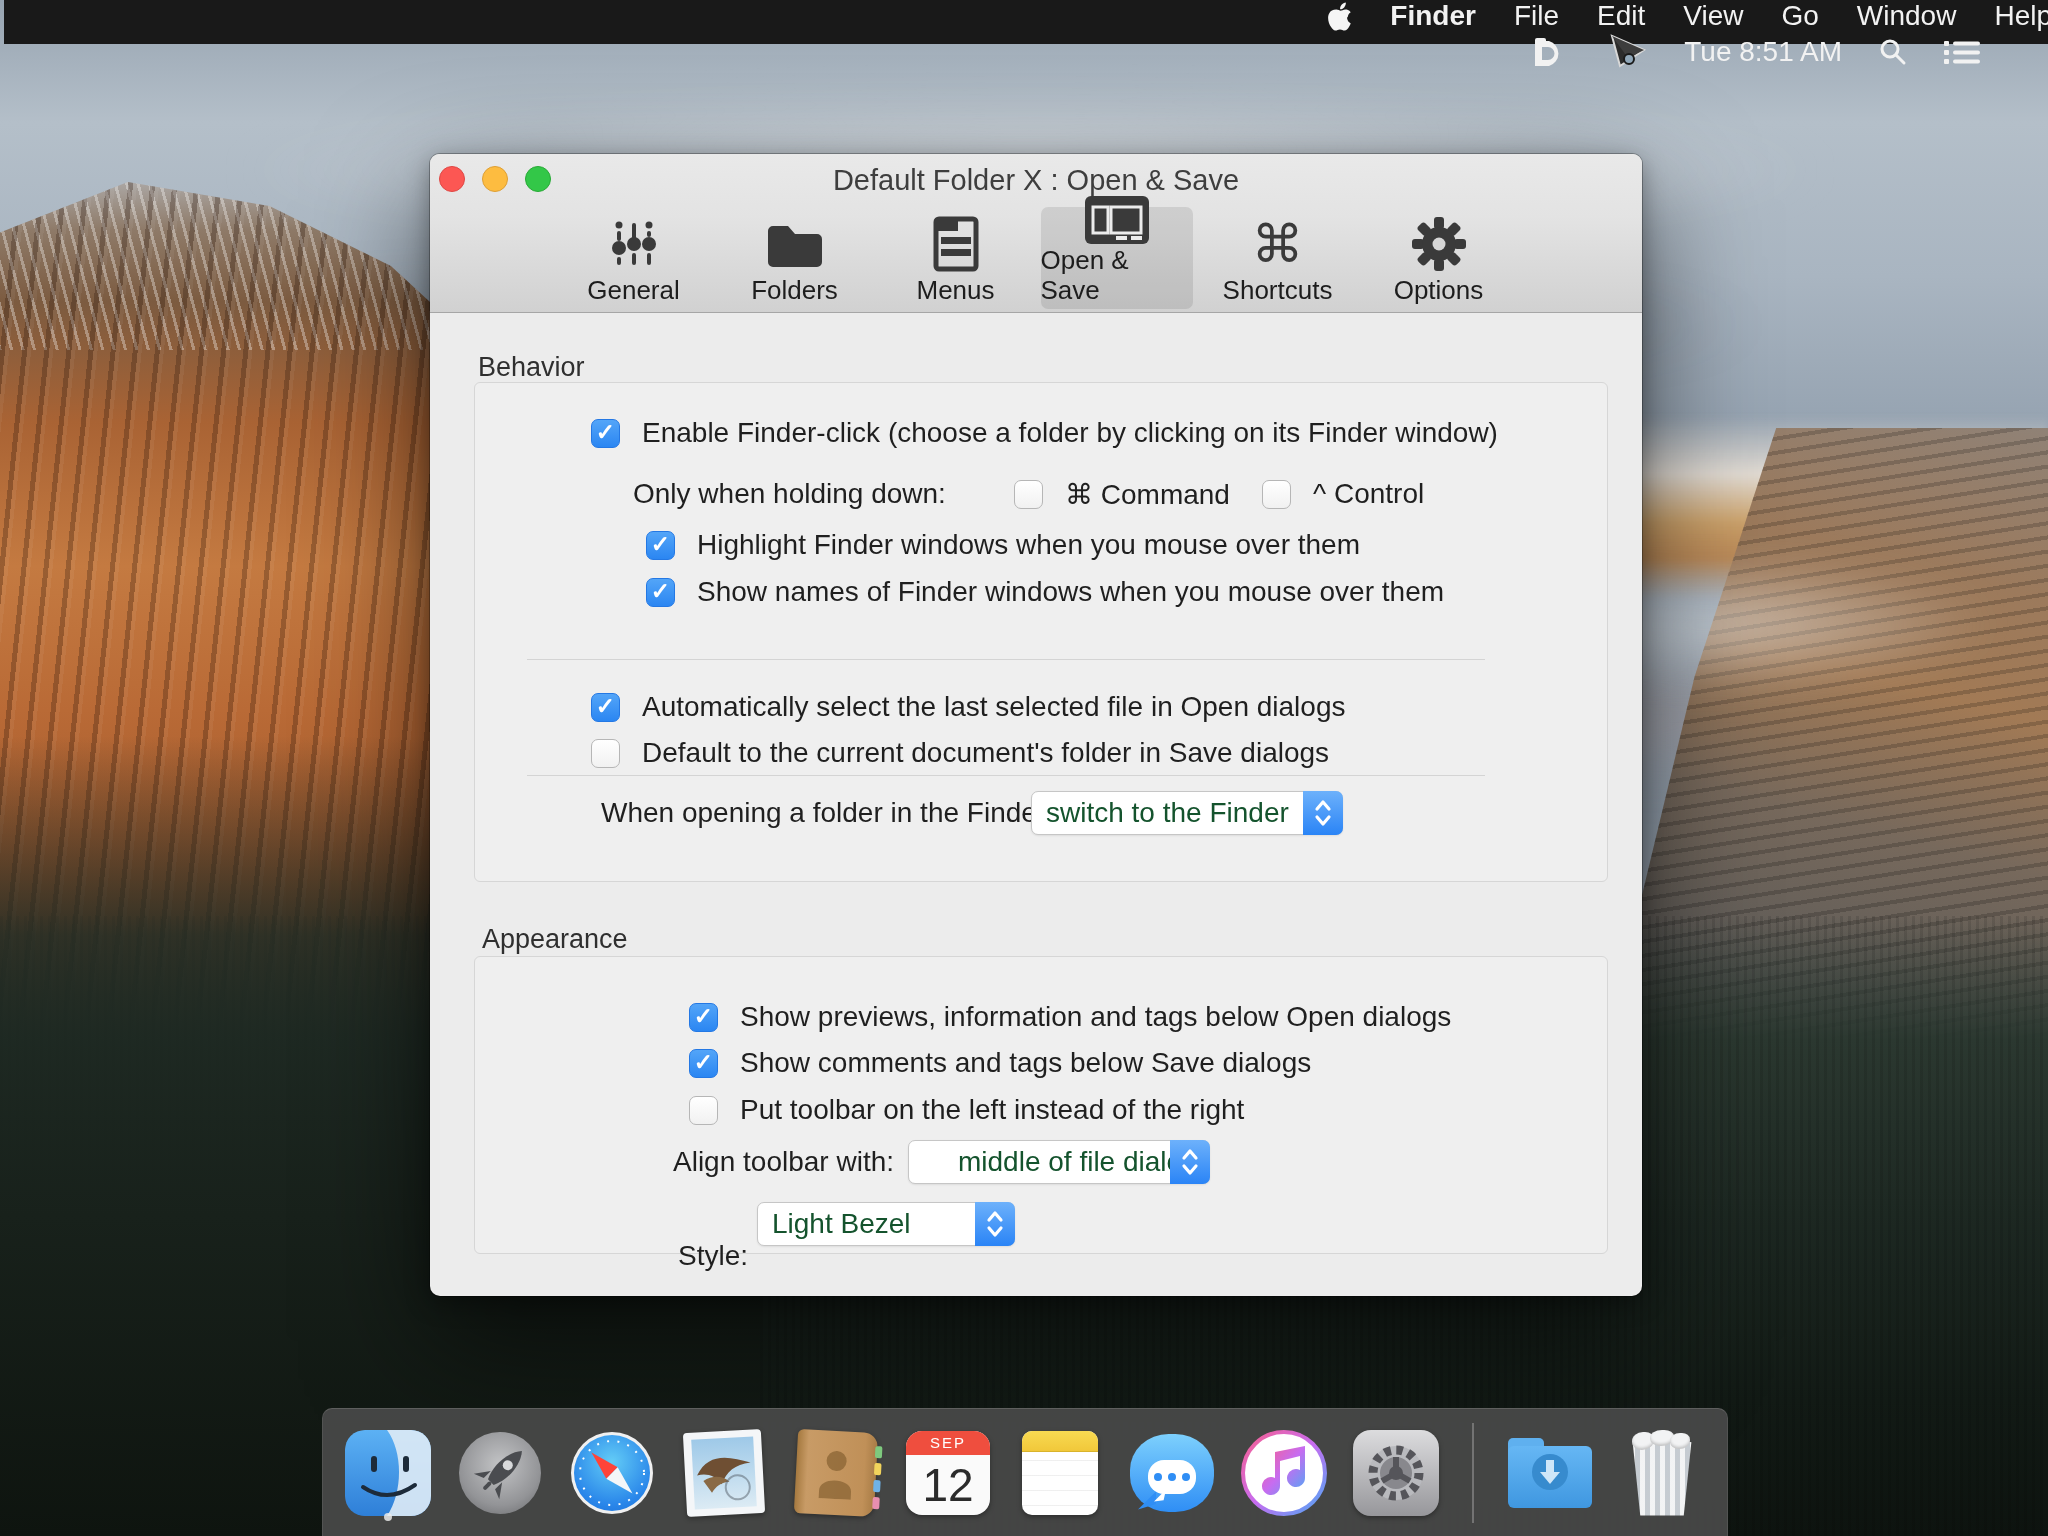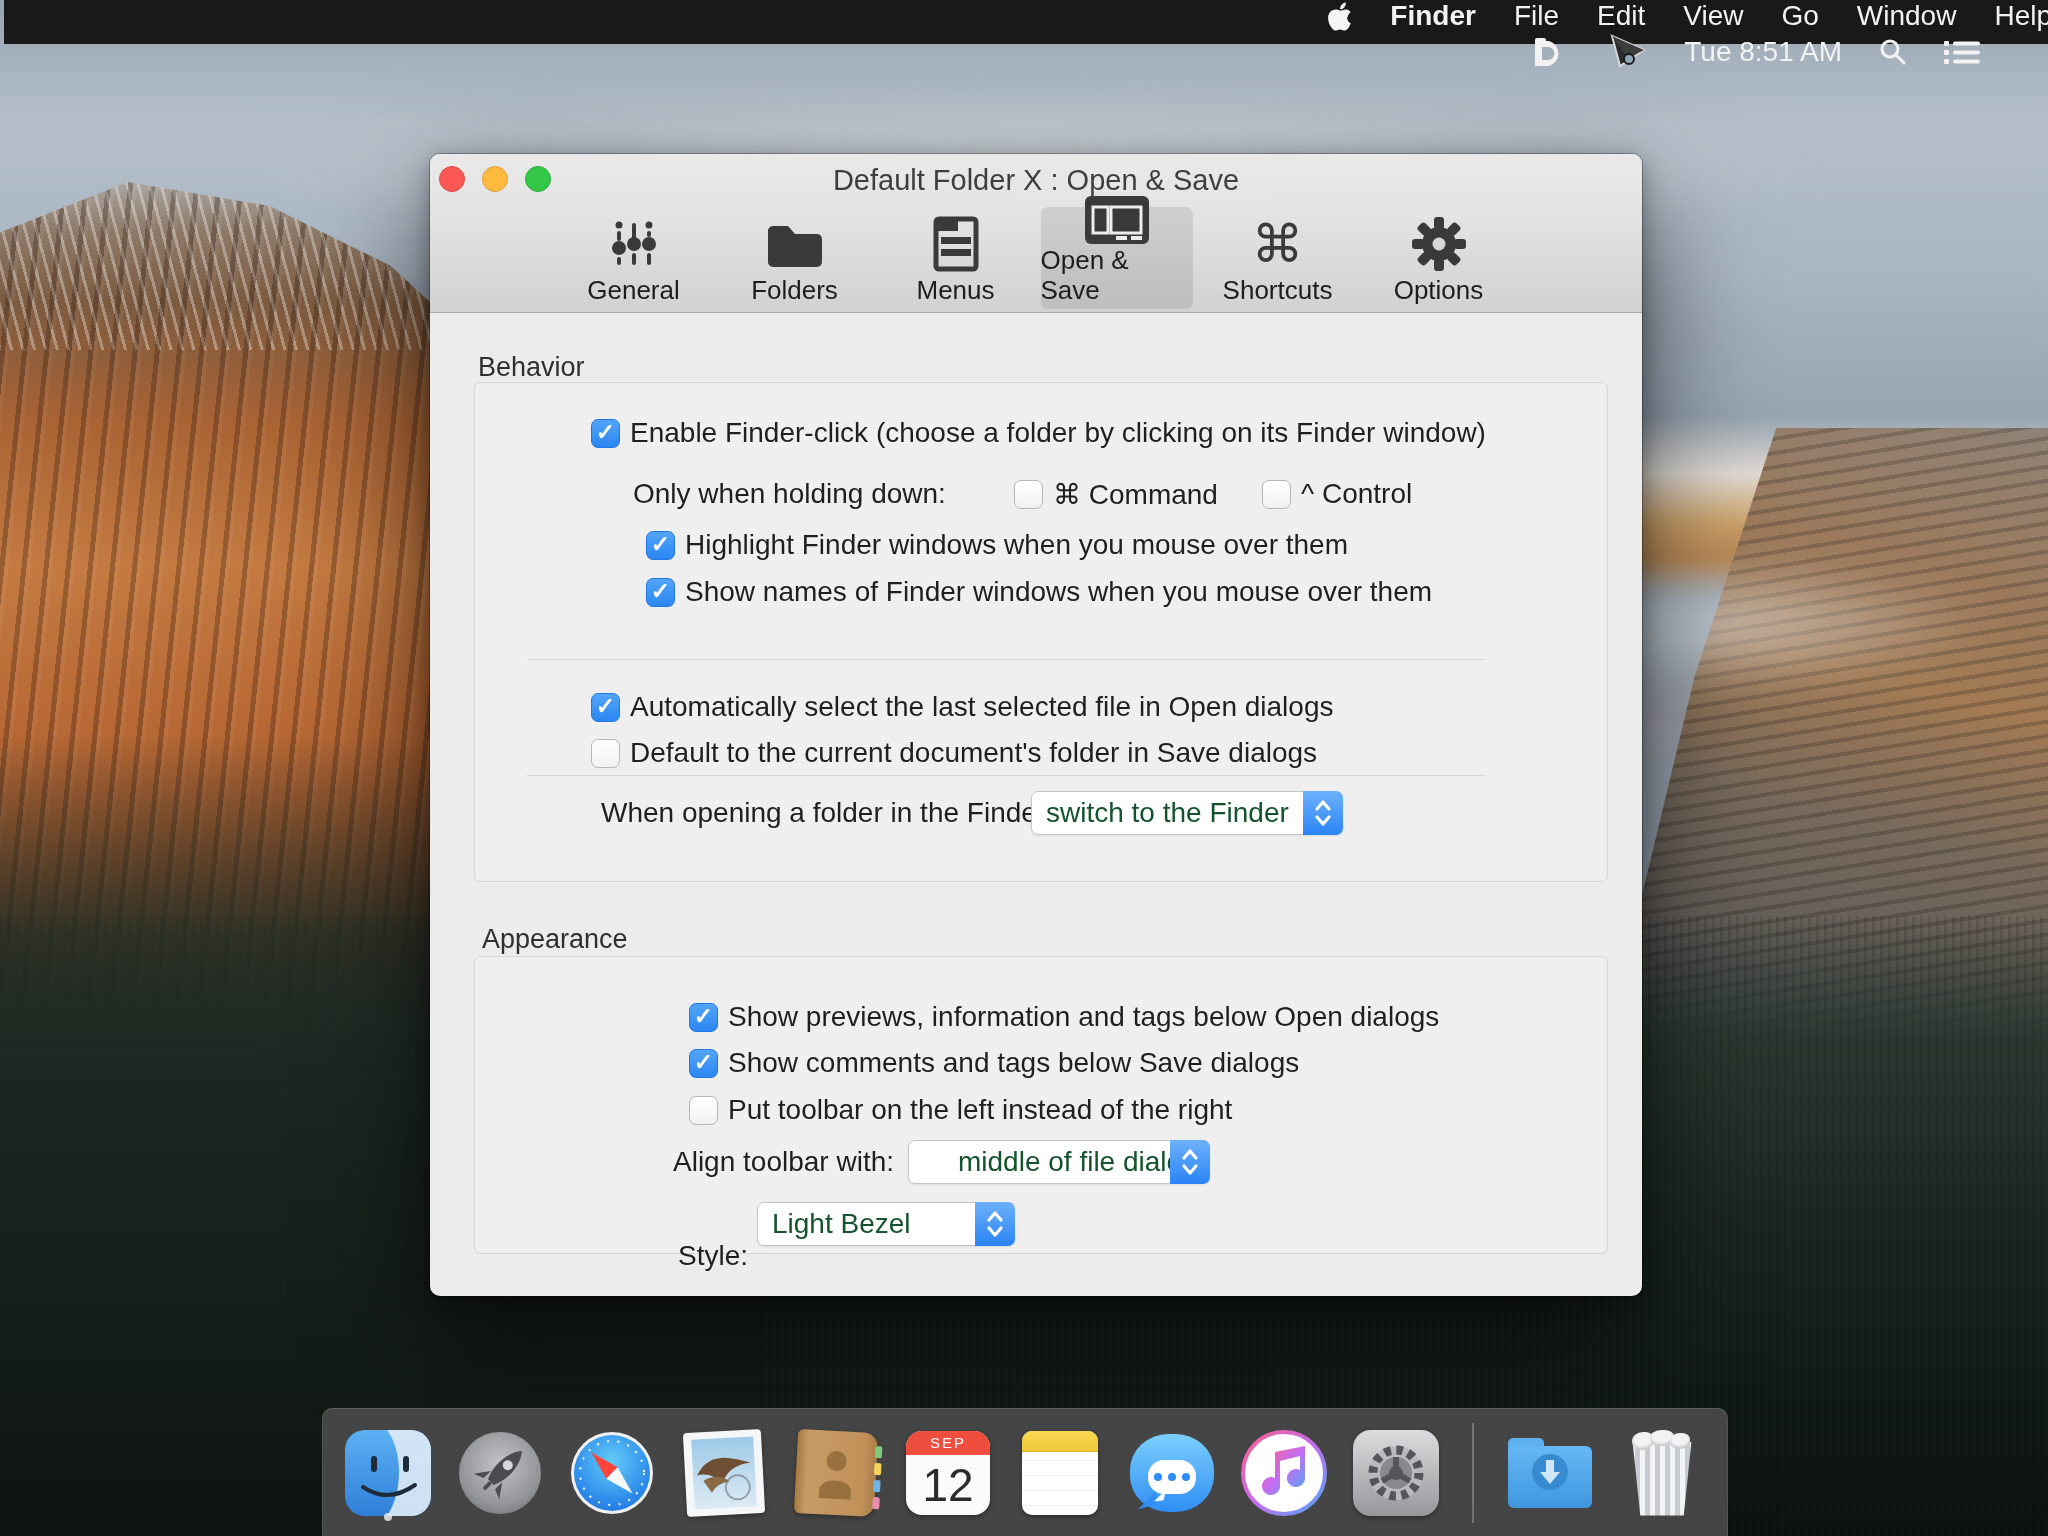--- a/index.html
+++ b/index.html
@@ -72,21 +72,21 @@
   .grouplabel{position:absolute;font-size:27px;color:#2f2f2f;}
   .groupbox{position:absolute;left:44px;width:1134px;background:#efefef;border:1px solid #d6d6d6;
     border-radius:6px;box-sizing:border-box;}
   .row{position:absolute;height:32px;display:flex;align-items:center;}
   .cb{width:29px;height:29px;border-radius:7px;box-sizing:border-box;flex:0 0 auto;
     background:linear-gradient(#ffffff,#f1f1f1);border:1px solid #b6b6b6;
     display:flex;align-items:center;justify-content:center;}
   .cb.on{background:linear-gradient(#53a5f8,#2b86f2);border:1px solid #2478e4;}
   .cb .tick{display:none;color:#fff;font-size:23px;font-weight:bold;line-height:1;margin-top:-2px;}
   .cb.on .tick{display:block;}
-  .cblabel{font-size:28px;color:#1f1f1f;margin-left:10px;white-space:nowrap;}
+  .cblabel{font-size:28px;color:#1f1f1f;margin-left:22px;white-space:nowrap;}
   .plainlabel{font-size:28px;color:#1f1f1f;white-space:nowrap;}
   .divider{position:absolute;height:1px;background:#d4d4d4;}
   .popup{position:absolute;height:44px;background:#fff;border:1px solid #c6c6c6;border-radius:7px;
     box-sizing:border-box;display:flex;align-items:center;box-shadow:0 1px 2px rgba(0,0,0,.08);}
   .popup-val{flex:1;font-size:28px;color:#14532d;padding-left:14px;white-space:nowrap;overflow:hidden;}
   .popup-stepper{width:40px;align-self:stretch;margin:-1px -1px -1px 0;border-radius:0 7px 7px 0;
     background:linear-gradient(#6db1fb,#2a84f6);display:flex;align-items:center;justify-content:center;}
   .poplabel{position:absolute;height:44px;line-height:44px;font-size:28px;color:#1f1f1f;white-space:nowrap;}
 
   

